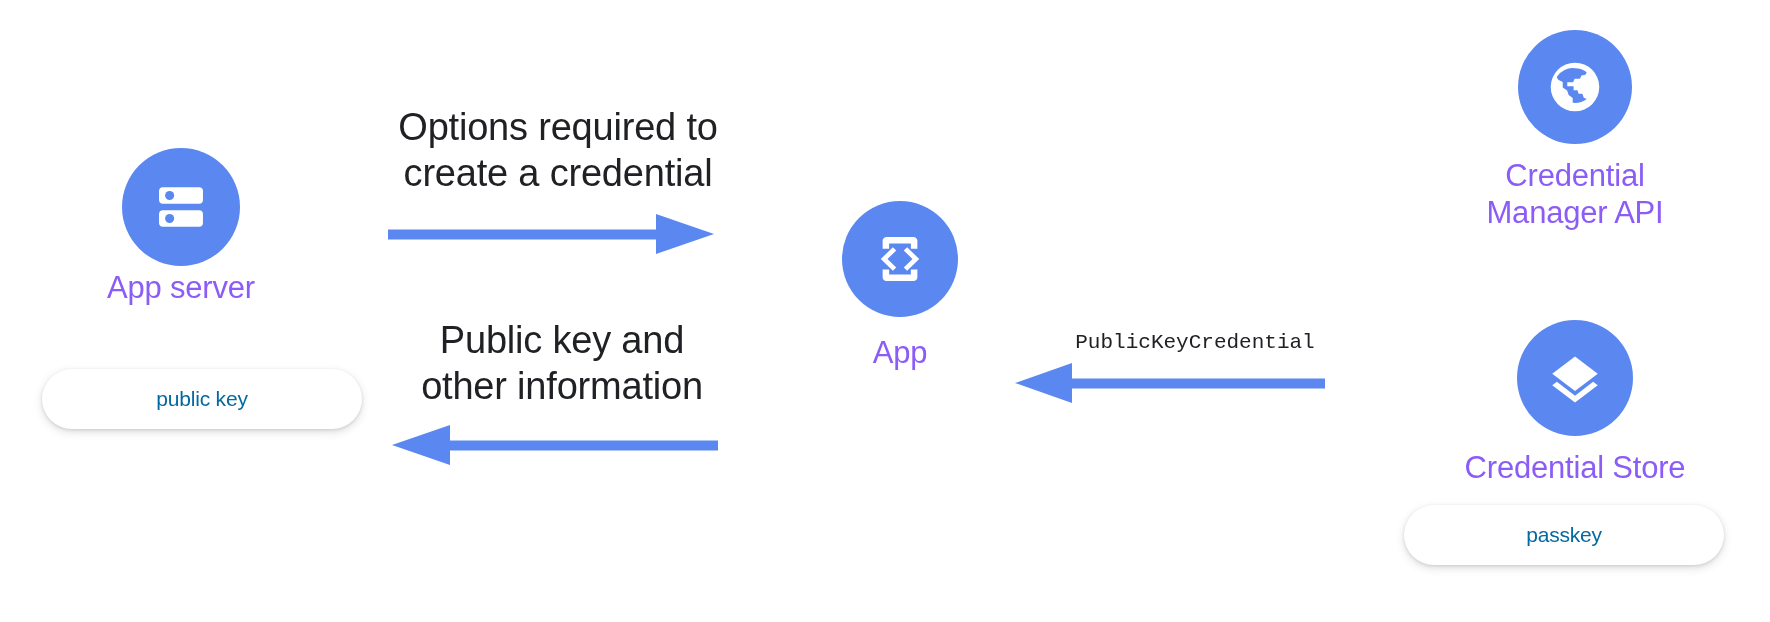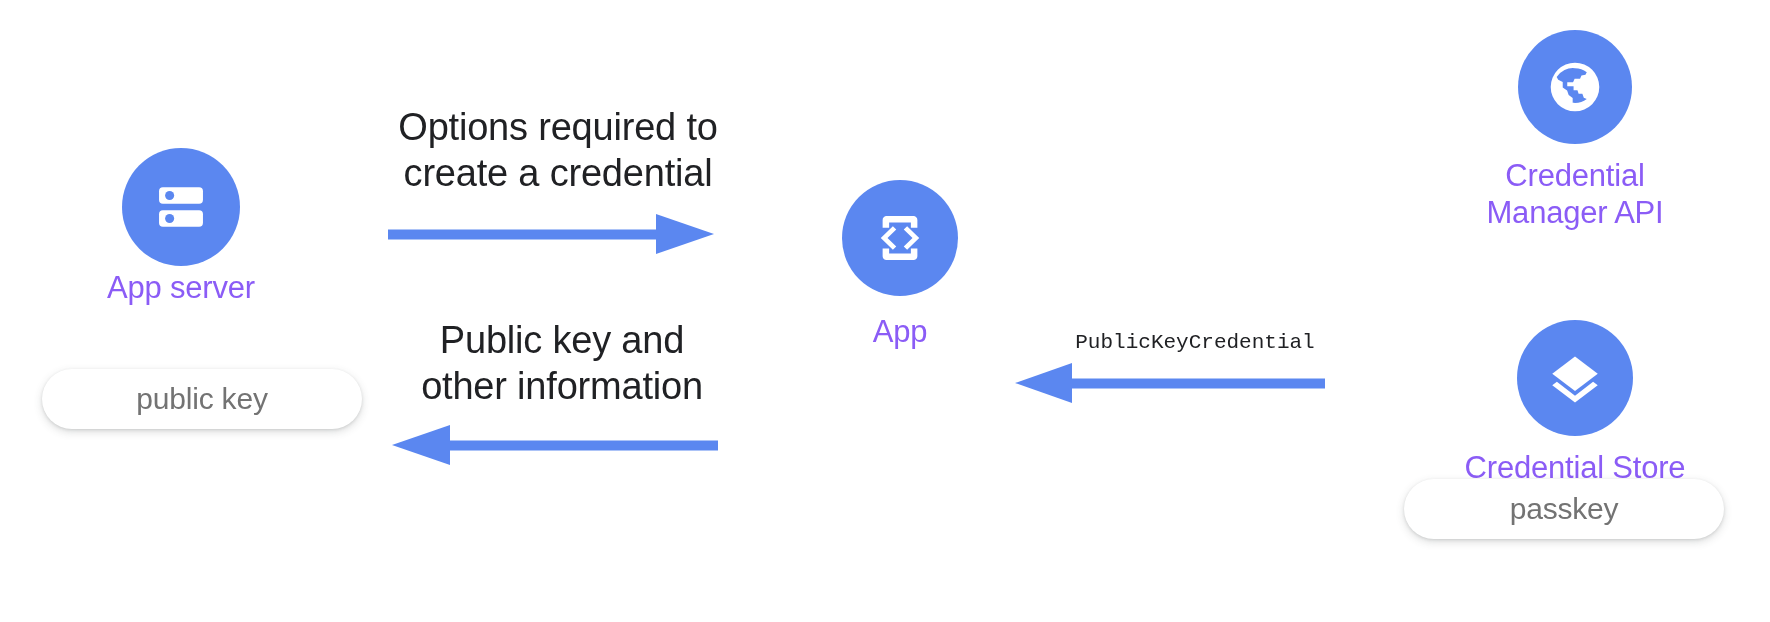--- a/index.html
+++ b/index.html
@@ -42,49 +42,49 @@
     white-space: pre-line;
     letter-spacing: -0.2px;
   }
   .pill {
     background: #ffffff;
     border-radius: 999px;
     box-shadow: 0 3px 9px rgba(60,64,67,0.18), 0 1px 3px rgba(60,64,67,0.14);
     display: flex;
     align-items: center;
     justify-content: center;
-    color: #737373;
-    font-size: 30px;
+    color: #0369a1;
+    font-size: 21px;
     letter-spacing: -0.2px;
   }
 
   
   #node-app-server { left: 36px; top: 148px; width: 290px; }
   #node-app-server .circle { width: 118px; height: 118px; }
   #node-app-server .node-label { margin-top: 4px; }
   #pill-public-key {
     position: absolute;
     left: 42px; top: 369px;
     width: 320px; height: 60px;
   }
 
-  #node-app { left: 820px; top: 180px; width: 160px; }
+  #node-app { left: 820px; top: 201px; width: 160px; }
   #node-app .circle { width: 116px; height: 116px; }
   #node-app .node-label { margin-top: 18px; }
 
   #node-cm-api { left: 1440px; top: 30px; width: 270px; }
   #node-cm-api .circle { width: 114px; height: 114px; }
   #node-cm-api .node-label { margin-top: 14px; }
 
   #node-cred-store { left: 1420px; top: 320px; width: 310px; }
   #node-cred-store .circle { width: 116px; height: 116px; }
   #node-cred-store .node-label { margin-top: 14px; }
   #pill-passkey {
     position: absolute;
-    left: 1404px; top: 479px;
+    left: 1404px; top: 505px;
     width: 320px; height: 60px;
   }
 
   
   .arrow-group { position: absolute; }
   .arrow-caption {
     color: #202124;
     font-size: 38px;
     line-height: 1.22;
     text-align: center;

